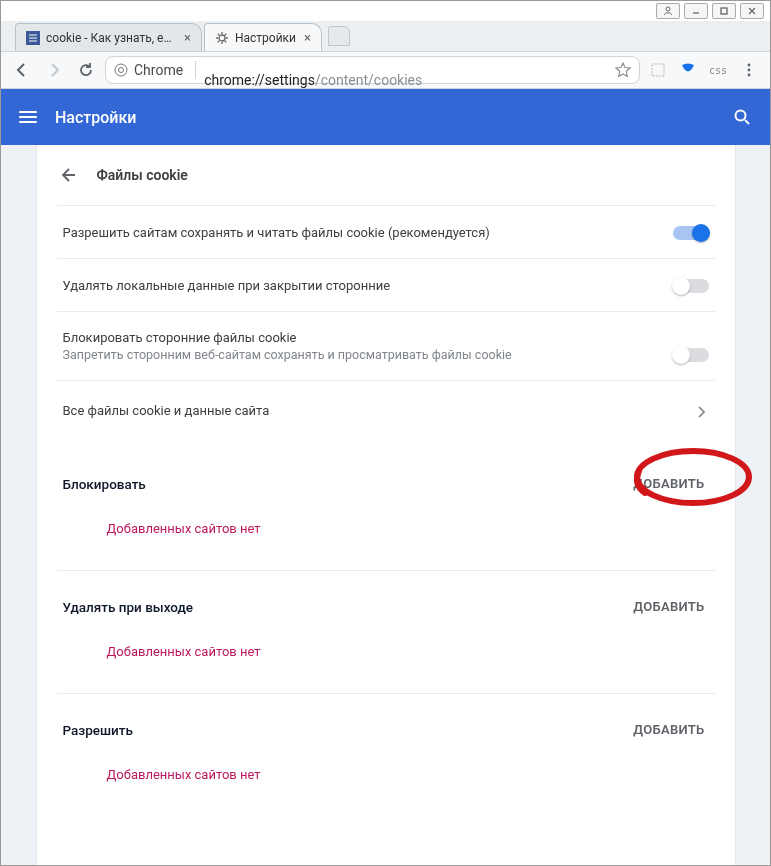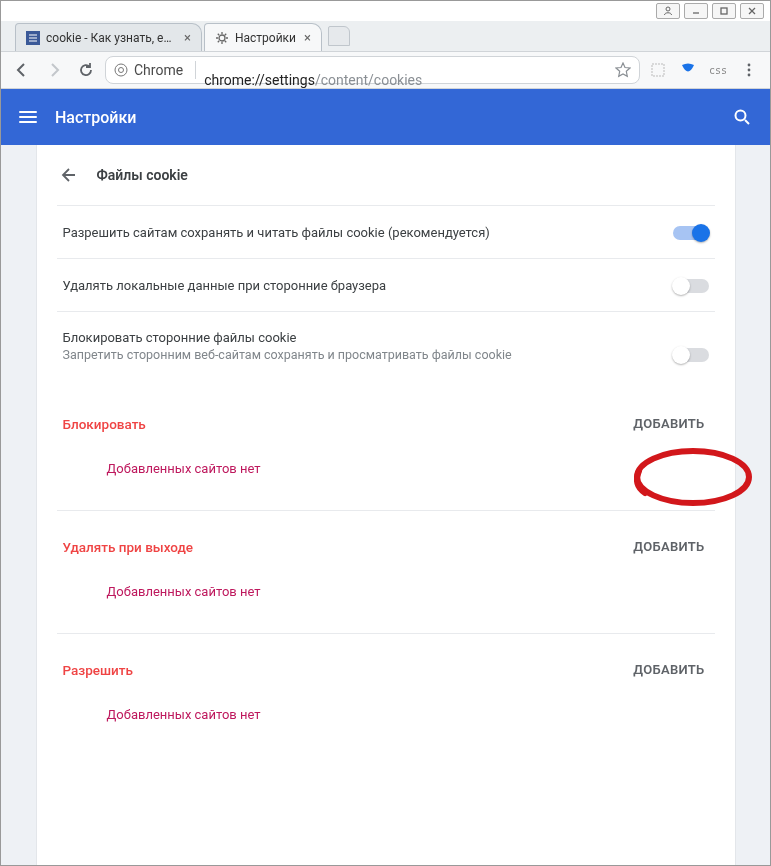--- a/index.html
+++ b/index.html
@@ -173,21 +173,21 @@
   
   .section {
     padding: 22px 6px 0 6px;
     border-top: 1px solid #e8eaed;
     margin-top: 8px;
   }
   .section:first-of-type { border-top:none; margin-top: 18px;}
   .section-head {
     display:flex; justify-content:space-between; align-items:center;
   }
-  .section-head .sec-title { font-size:13.5px; color:#ef4444; font-weight: 500;}
+  .section-head .sec-title { font-size:13.5px; color:#0f172a; font-weight: 500;}
   .add-btn {
     color:#5f6368; font-size:13px; font-weight:600; letter-spacing: .3px;
     padding: 6px 4px;
   }
   .empty {
     padding: 24px 6px 26px 44px;
     color: #be185d;
     font-size: 13px;
   }
   
@@ -343,33 +343,43 @@
 
     <div class="setting-row">
       <div class="labels">
         <div class="lbl">Разрешить сайтам сохранять и читать файлы cookie (рекомендуется)</div>
       </div>
       <div class="toggle on"></div>
     </div>
 
     <div class="setting-row">
       <div class="labels">
-        <div class="lbl">Удалять локальные данные при сторонние браузера</div>
+        <div class="lbl">Удалять локальные данные при закрытии сторонние</div>
       </div>
       <div class="toggle off"></div>
     </div>
 
     <div class="setting-row">
       <div class="labels">
         <div class="lbl">Блокировать сторонние файлы cookie</div>
         <div class="sub">Запретить сторонним веб-сайтам сохранять и просматривать файлы cookie</div>
       </div>
       <div class="toggle off"></div>
     </div>
 
+    <div class="setting-row" style="padding:22px 6px;">
+      <div class="labels">
+        <div class="lbl">Все файлы cookie и данные сайта</div>
+      </div>
+      <div class="chev">
+        <svg width="8" height="12" viewBox="0 0 8 12">
+            <path d="M2 1 L7 6 L2 11" fill="none" stroke="#80868b" stroke-width="1.6"></path>
+          </svg>
+      </div>
+    </div>
 
     <div class="section" style="border-top:none;">
       <div class="section-head">
         <div class="sec-title">Блокировать</div>
         <div class="add-btn">ДОБАВИТЬ</div>
       </div>
       <div class="empty">Добавленных сайтов нет</div>
     </div>
 
     <div class="section">

